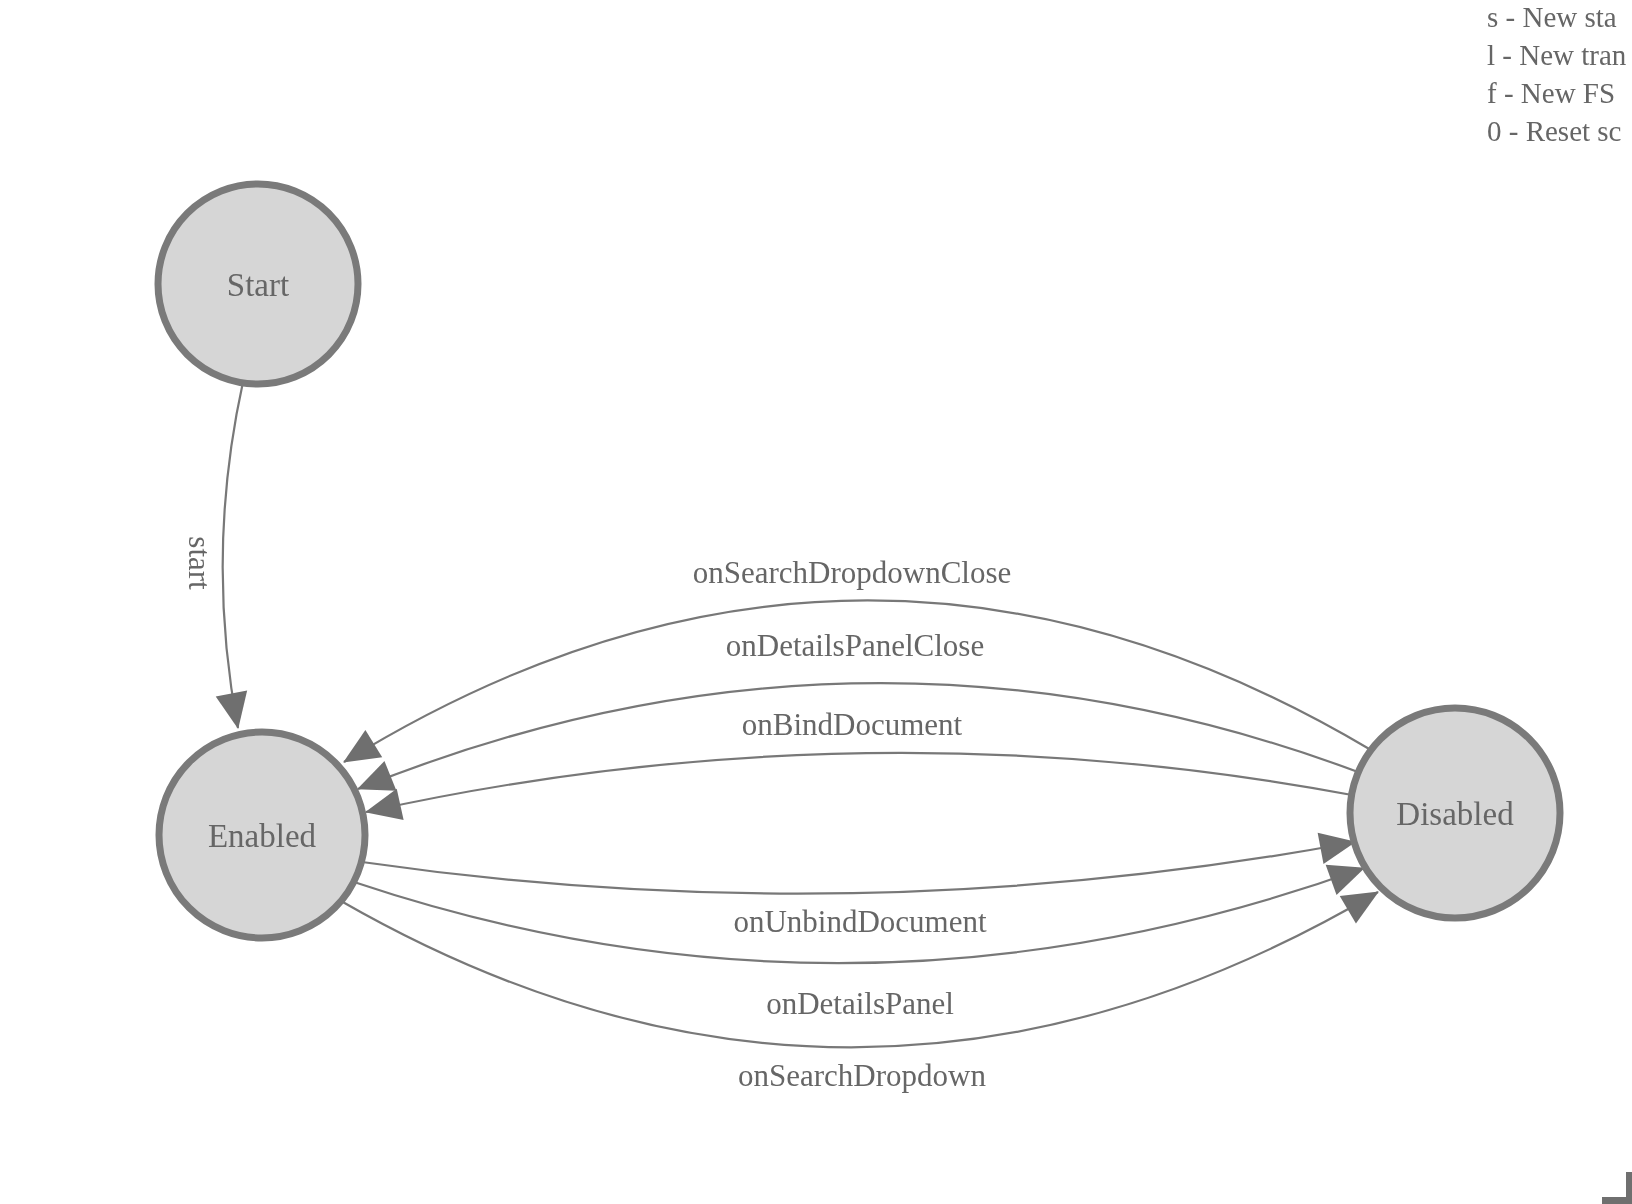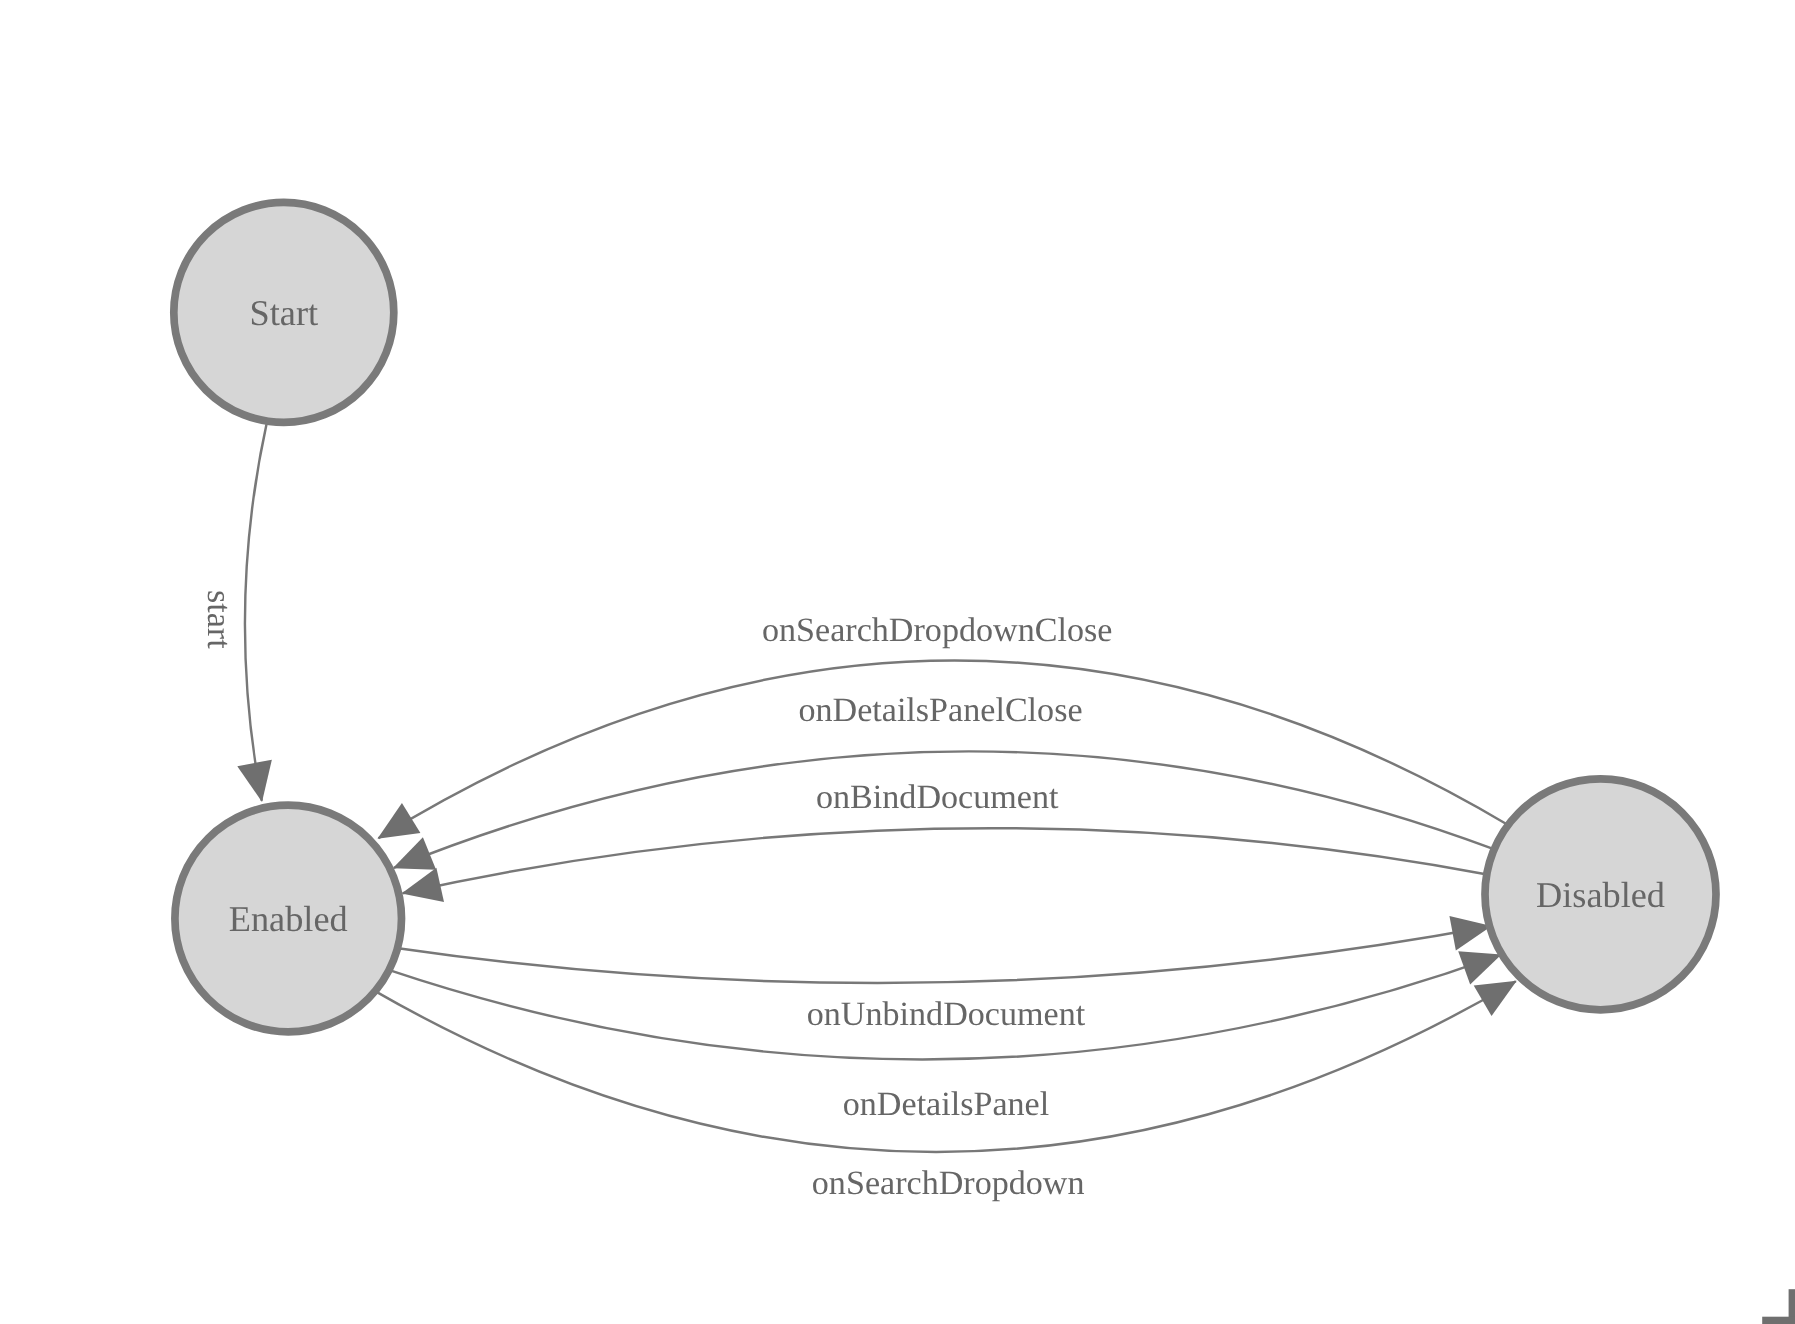--- a/index.html
+++ b/index.html
@@ -133,17 +133,23 @@
       <circle class="node-circle" cx="262" cy="835" r="103"></circle>
       <text class="node-label" x="262" y="835" dy="0.35em">Enabled</text>
     </g>
 
     <g>
       <circle class="node-circle" cx="1455" cy="813" r="105"></circle>
       <text class="node-label" x="1455" y="813" dy="0.35em">Disabled</text>
     </g>
   </svg>
 
+  <div class="legend">
+    <div class="legend-item">s - New sta</div>
+    <div class="legend-item">l - New tran</div>
+    <div class="legend-item">f - New FS</div>
+    <div class="legend-item">0 - Reset sc</div>
+  </div>
 
   <div class="corner-shape-v"></div>
   <div class="corner-shape-h"></div>
 
 </div>
 
 </body></html>

